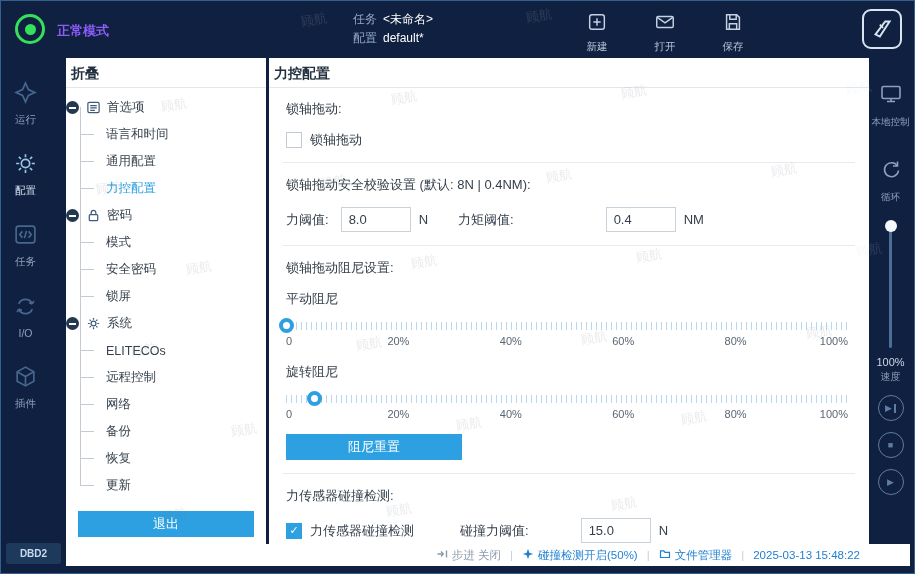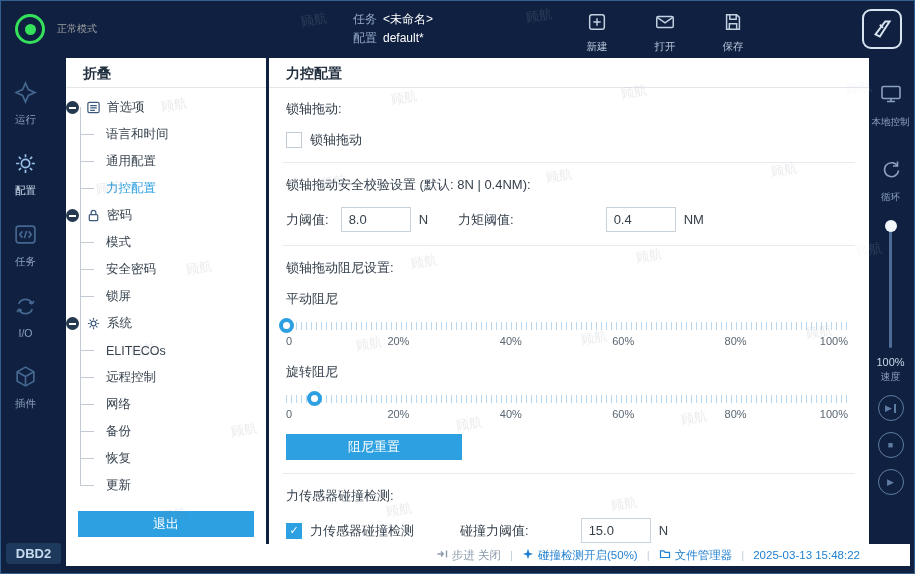--- a/index.html
+++ b/index.html
@@ -7,46 +7,46 @@
   body { font-family:"Liberation Sans","DejaVu Sans",sans-serif; background:#0c1a33; }
 
   .screen { position:relative; width:915px; height:574px; background:#0f2040;
             border:1px solid #34608f; overflow:hidden; }
 
   
   .topbar { position:absolute; left:0; top:0; right:0; height:57px; }
   .status-dot { position:absolute; left:14px; top:13px; width:30px; height:30px;
                 border:3px solid #35e05a; border-radius:50%; display:flex; align-items:center; justify-content:center; }
   .status-dot .dot-inner { width:11px; height:11px; border-radius:50%; background:#35e05a; }
-  .mode { position:absolute; left:56px; top:21px; color:#a3a3a3; font-size:10px; }
+  .mode { position:absolute; left:56px; top:21px; color:#8b5cf6; font-size:13px;font-weight:bold; }
   .task-info { position:absolute; left:352px; top:9px; font-size:12px; line-height:19px; }
   .ti-label { color:#93a9c7; margin-right:6px; }
   .ti-value { color:#ffffff; }
   .actions { position:absolute; left:572px; top:10px; display:flex; gap:20px; }
   .action { width:48px; display:flex; flex-direction:column; align-items:center; cursor:pointer; }
   .action svg { stroke:#c4d1e2; }
   .action .a-label { font-size:10.5px; color:#b4c3d7; margin-top:3px; }
   .logo { position:absolute; right:12px; top:8px; width:40px; height:40px; border:2px solid #d9e4f1;
           border-radius:9px; display:flex; align-items:center; justify-content:center; }
 
   
   .leftrail { position:absolute; left:0; top:57px; bottom:0; width:49px; padding-top:10px; }
   .rail-item { height:71px; display:flex; flex-direction:column; align-items:center; justify-content:center; cursor:pointer; }
   .rail-item svg { stroke:#46678f; }
   .rail-item .r-label { font-size:10.5px; color:#8ba1bd; margin-top:4px; }
   .rail-item.active svg { stroke:#9cc4ea; }
   .rail-item.active .r-label { color:#d8e8f8; }
   .rail-badge { position:absolute; left:5px; bottom:9px; width:55px; height:21px; background:#1d3a5c;
-                border-radius:3px; color:#c8dbee; font-size:13px; font-weight:bold;
+                border-radius:3px; color:#c8dbee; font-size:10px; font-weight:bold;
                 display:flex; align-items:center; justify-content:center; }
 
   
   .tree-panel { position:absolute; left:65px; top:57px; width:200px; height:488px; background:#ffffff; }
   .content-panel { position:absolute; left:268px; top:57px; width:600px; height:488px; background:#ffffff; }
-  .panel-header { height:30px; line-height:30px; padding-left:17px; font-size:14px; font-weight:bold;
+  .panel-header { height:30px; line-height:30px; padding-left:5px; font-size:14px; font-weight:bold;
                   color:#22303f; border-bottom:1px solid #e3e7ec; }
 
   
   .tree { position:relative; padding-top:6px; font-size:12.5px; color:#37424e; }
   .tree::before { content:''; position:absolute; left:14px; top:19px; height:378px; width:1px; background:#c3cad3; }
   .t-row { height:27px; display:flex; align-items:center; position:relative; cursor:pointer; }
   .t-group { padding-left:0; }
   .expander { width:13px; height:13px; border-radius:50%; background:#24384f; position:relative; z-index:1; flex:0 0 13px; }
   .expander::after { content:''; position:absolute; left:3px; right:3px; top:5.5px; height:2px; background:#fff; }
   .g-icon { margin:0 6px 0 7px; display:flex; }

